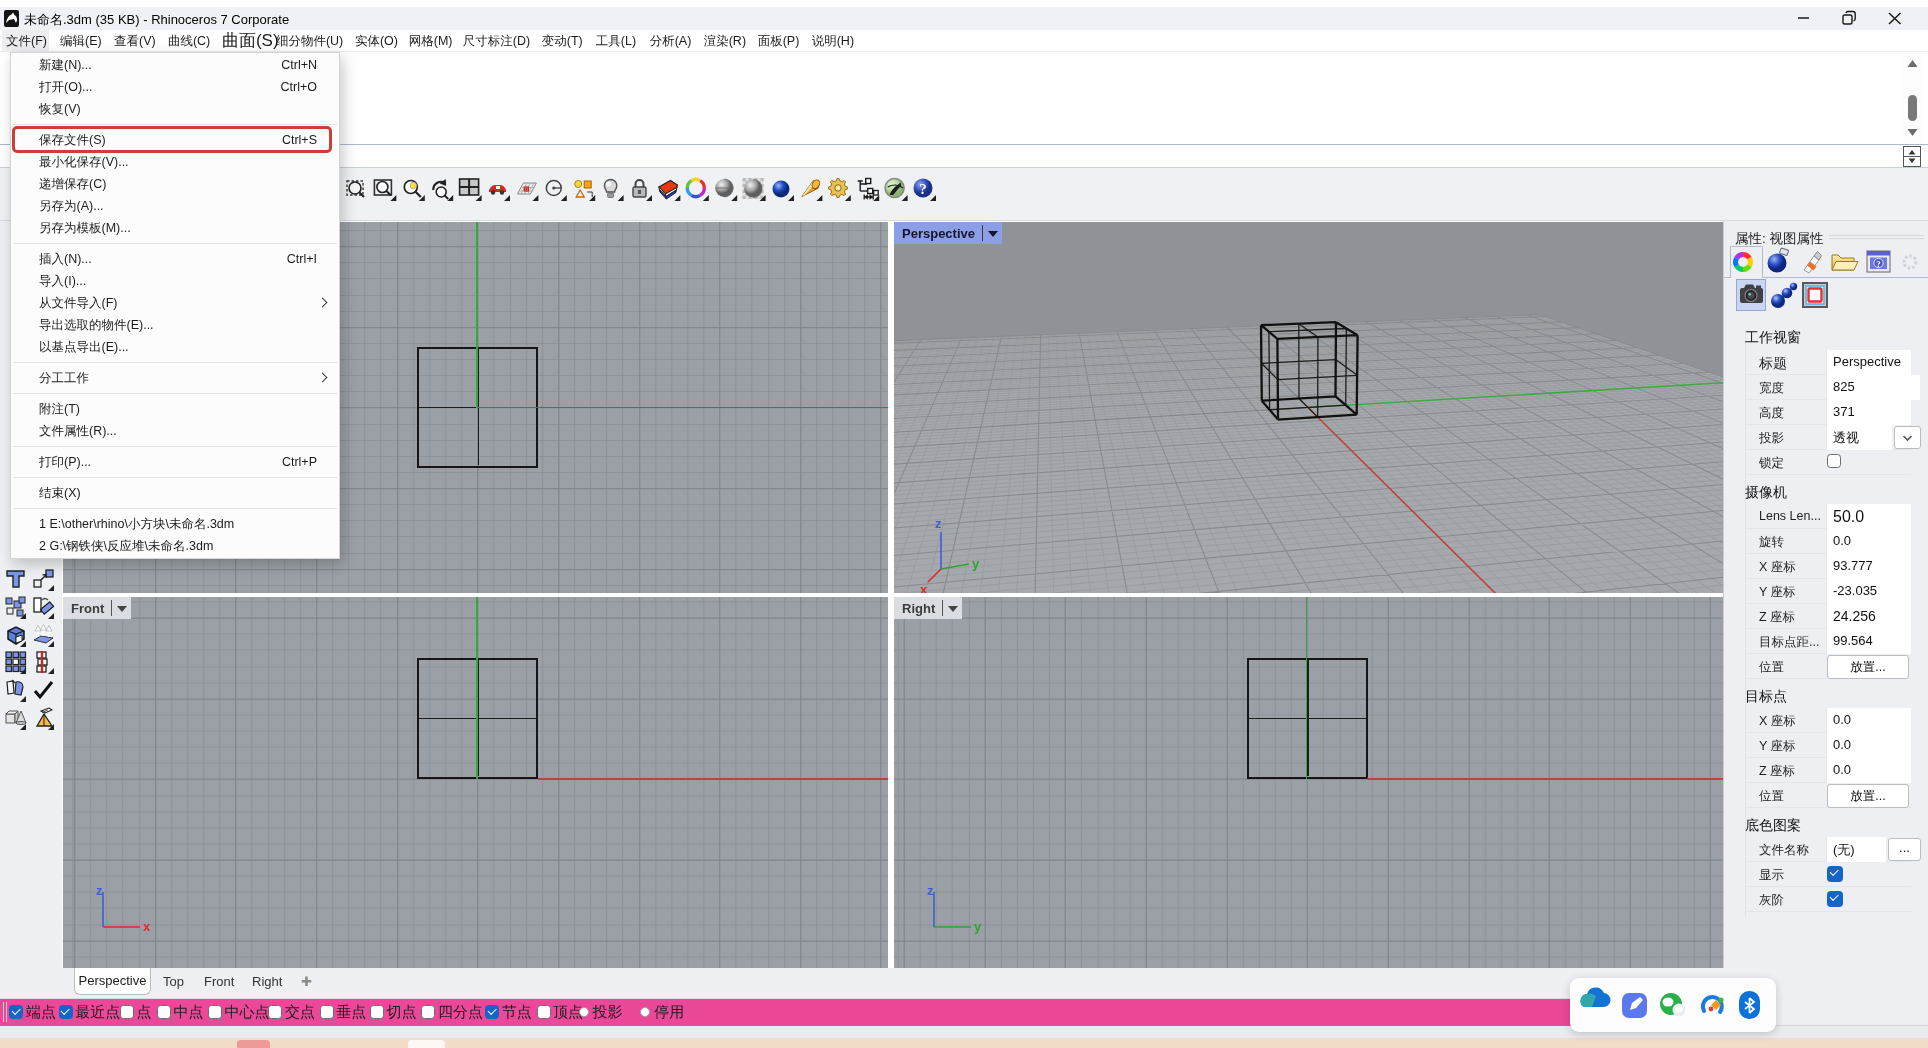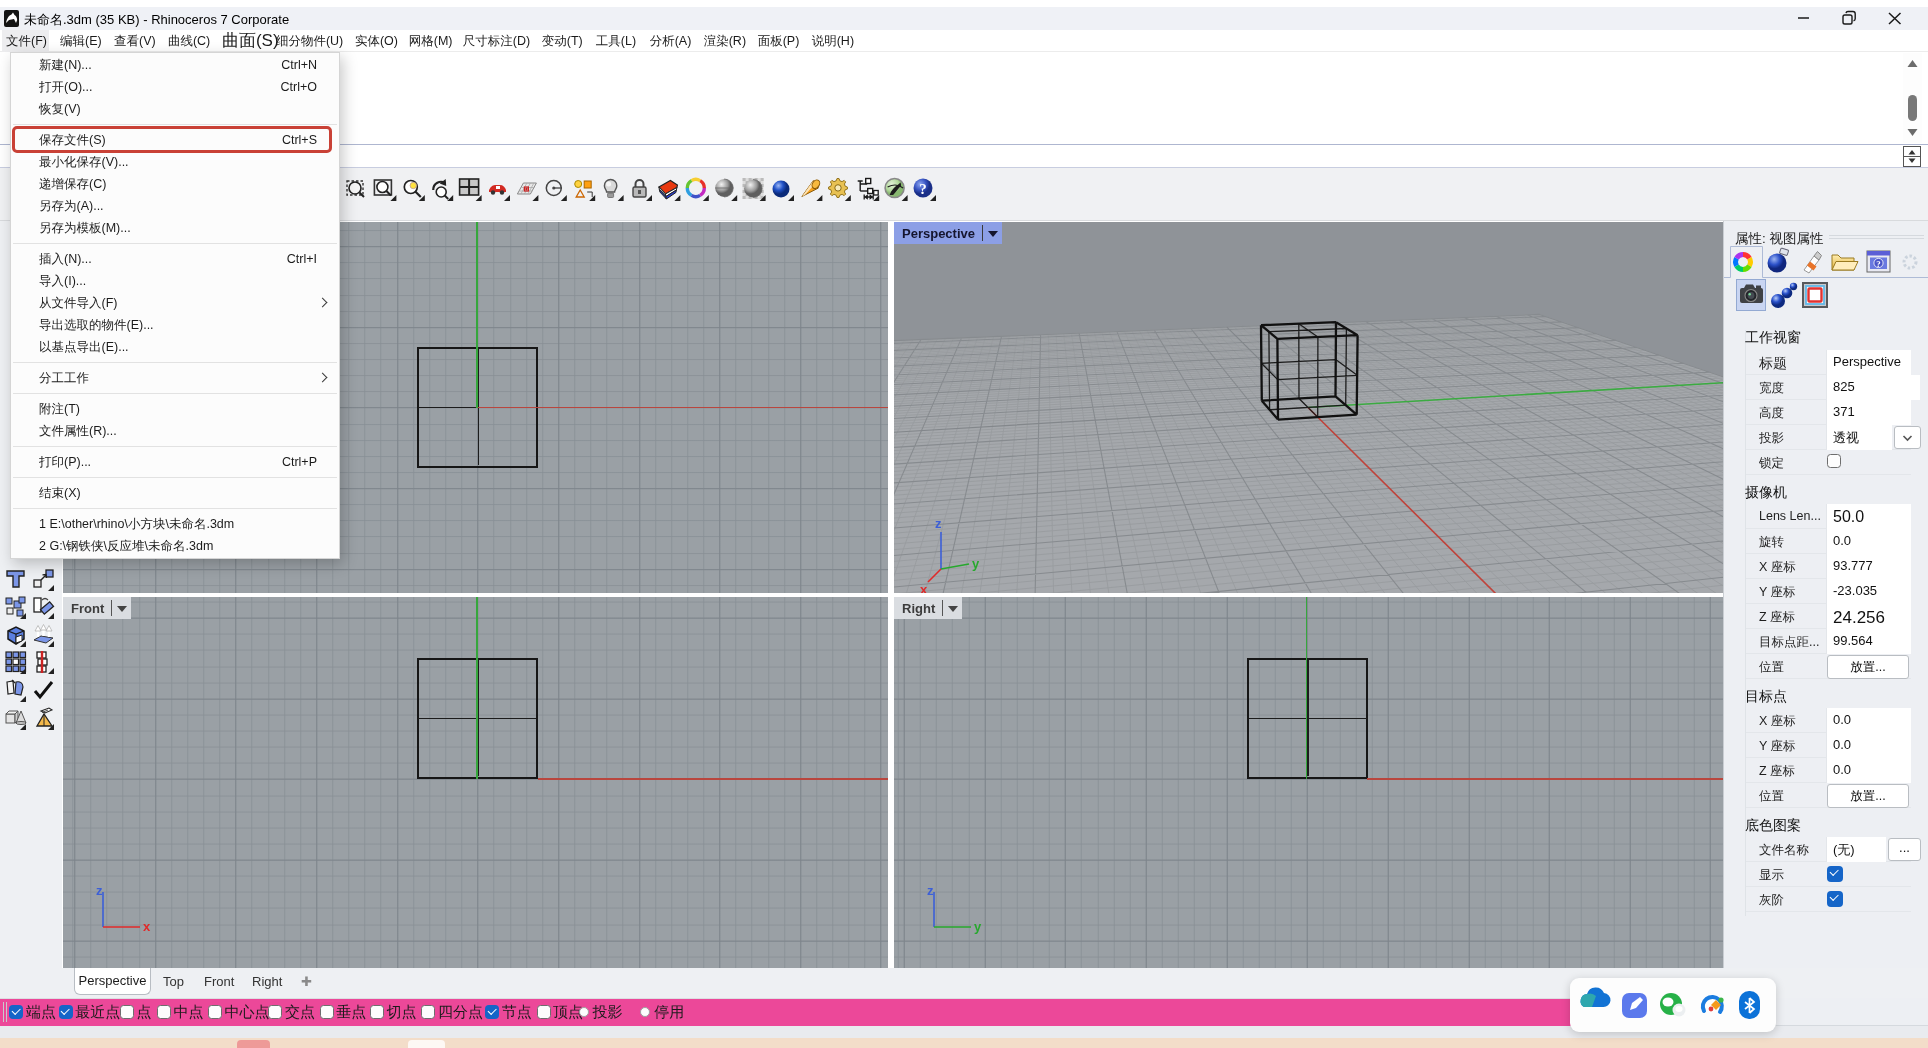--- a/index.html
+++ b/index.html
@@ -511,21 +511,21 @@
       <div style="position:absolute;left:35px;top:313px;font-size:12.5px;color:#1f1f1f">旋转</div>
       <div style="position:absolute;left:102px;top:308px;right:17px;height:25px;background:#fff;border-left:1px solid #e3e6ea;font-size:13px;padding:4px 0 0 6px;color:#111">0.0</div>
       <div style="position:absolute;left:22px;top:333px;right:17px;height:25px;border-bottom:1px solid #e3e6ea"></div>
       <div style="position:absolute;left:35px;top:338px;font-size:12.5px;color:#1f1f1f">X 座标</div>
       <div style="position:absolute;left:102px;top:333px;right:17px;height:25px;background:#fff;border-left:1px solid #e3e6ea;font-size:13px;padding:4px 0 0 6px;color:#111">93.777</div>
       <div style="position:absolute;left:22px;top:358px;right:17px;height:25px;border-bottom:1px solid #e3e6ea"></div>
       <div style="position:absolute;left:35px;top:363px;font-size:12.5px;color:#1f1f1f">Y 座标</div>
       <div style="position:absolute;left:102px;top:358px;right:17px;height:25px;background:#fff;border-left:1px solid #e3e6ea;font-size:13px;padding:4px 0 0 6px;color:#111">-23.035</div>
       <div style="position:absolute;left:22px;top:383px;right:17px;height:25px;border-bottom:1px solid #e3e6ea"></div>
       <div style="position:absolute;left:35px;top:388px;font-size:12.5px;color:#1f1f1f">Z 座标</div>
-      <div style="position:absolute;left:102px;top:383px;right:17px;height:25px;background:#fff;border-left:1px solid #e3e6ea;font-size:17px;padding:4px 0 0 6px;color:#111">24.256</div>
+      <div style="position:absolute;left:102px;top:383px;right:17px;height:25px;background:#fff;border-left:1px solid #e3e6ea;font-size:14px;padding:4px 0 0 6px;color:#111">24.256</div>
       <div style="position:absolute;left:22px;top:408px;right:17px;height:25px;border-bottom:1px solid #e3e6ea"></div>
       <div style="position:absolute;left:35px;top:413px;font-size:12.5px;color:#1f1f1f">目标点距...</div>
       <div style="position:absolute;left:102px;top:408px;right:17px;height:25px;background:#fff;border-left:1px solid #e3e6ea;font-size:13px;padding:4px 0 0 6px;color:#111">99.564</div>
       <div style="position:absolute;left:22px;top:433px;right:17px;height:25px;border-bottom:1px solid #e3e6ea"></div>
       <div style="position:absolute;left:35px;top:438px;font-size:12.5px;color:#1f1f1f">位置</div>
       <div style="position:absolute;left:103px;top:434px;width:82px;height:24px;background:#fff;border:1px solid #b9bdc2;border-radius:3px;font-size:12.5px;color:#111;text-align:center;line-height:22px">放置...</div>
       <div style="position:absolute;left:21px;top:467px;font-size:14px;color:#111">目标点</div>
       <div style="position:absolute;left:22px;top:487px;right:17px;height:25px;border-bottom:1px solid #e3e6ea"></div>
       <div style="position:absolute;left:35px;top:492px;font-size:12.5px;color:#1f1f1f">X 座标</div>
       <div style="position:absolute;left:102px;top:487px;right:17px;height:25px;background:#fff;border-left:1px solid #e3e6ea;font-size:13px;padding:4px 0 0 6px;color:#111">0.0</div>

